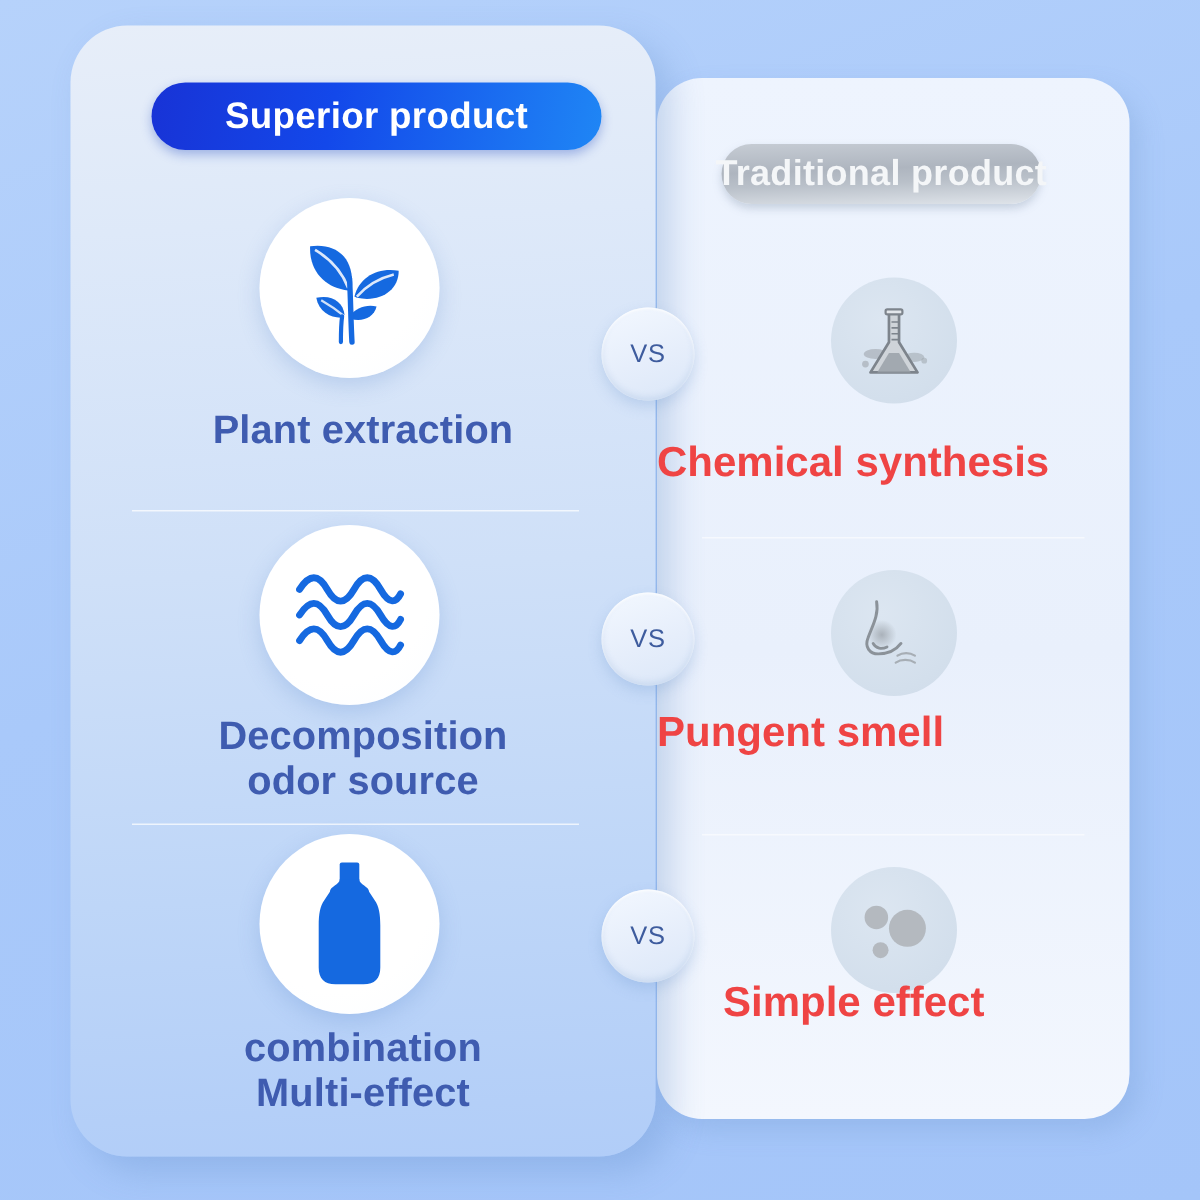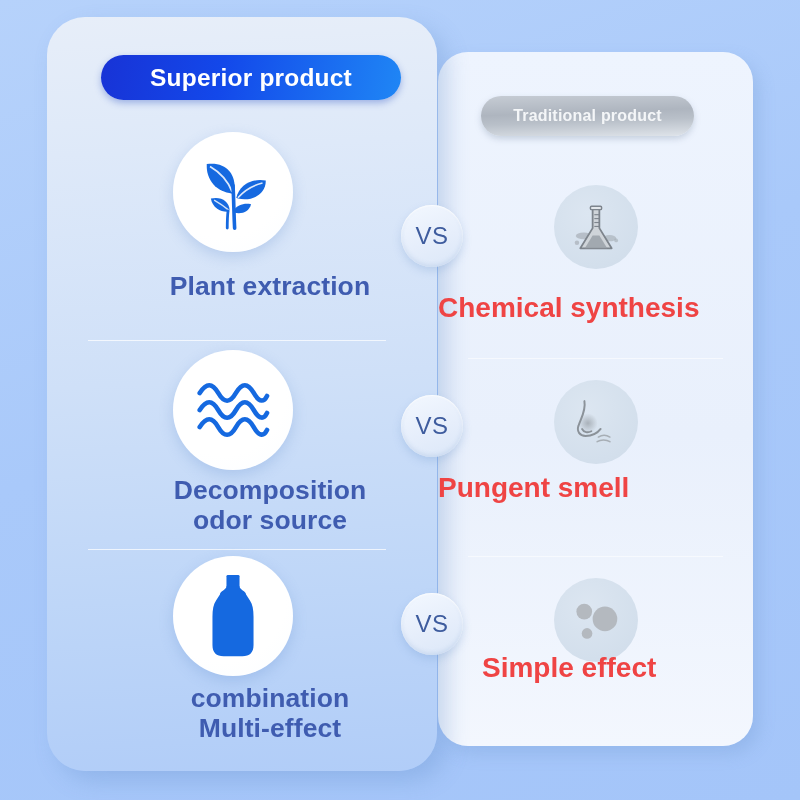--- a/index.html
+++ b/index.html
@@ -53,41 +53,40 @@
     font-size: 24.5px; font-weight: bold;
     letter-spacing: 0.2px;
   }
   #badge-traditional {
     left: 481px; top: 96px;
     width: 213px; height: 40px;
     border-radius: 20px;
     background: linear-gradient(178deg, #c6ccd4 0%, #aeb5bf 42%, #b9c0c9 62%, #dfe4ea 100%);
     box-shadow: 0 3px 6px rgba(130,145,170,0.35);
     color: #f4f6f8;
-    font-size: 16px; font-weight: bold;
+    font-size: 24px; font-weight: bold;
     letter-spacing: 0.2px;
   }
   .icon-circle-left {
     position: absolute;
     width: 120px; height: 120px;
     border-radius: 50%;
     background: radial-gradient(circle at 42% 36%, #ffffff 60%, #fbfdff 100%);
     box-shadow: 0 5px 14px rgba(110,150,210,0.30);
     display: flex; align-items: center; justify-content: center;
   }
   .label-left {
     position: absolute;
     width: 390px;
     text-align: center;
     color: #3f5cb0;
     font-weight: bold;
     font-size: 26.5px;
     line-height: 1.12;
     letter-spacing: 0.1px;
-    margin-left: 28px;
   }
   .divider-left {
     position: absolute;
     left: 88px; width: 298px; height: 1px;
     background: rgba(255,255,255,0.72);
   }
 
   
   .icon-circle-right {
     position: absolute;
@@ -115,21 +114,21 @@
   .vs-badge {
     position: absolute;
     width: 62px; height: 62px;
     border-radius: 50%;
     background: linear-gradient(160deg, #f3f8ff 0%, #e6eefb 55%, #dbe7f8 100%);
     box-shadow: 0 4px 9px rgba(110,150,205,0.28),
                 inset 0 1px 2px rgba(255,255,255,0.95),
                 inset 0 -2px 4px rgba(150,180,220,0.30);
     display: flex; align-items: center; justify-content: center;
     color: #3e5c9e;
-    font-size: 24px; font-weight: normal;
+    font-size: 17px; font-weight: normal;
     letter-spacing: 0.5px;
   }
 
   .icon-svg { display: block; }
 </style>
 </head>
 <body>
 
 <div id="stage">
 

